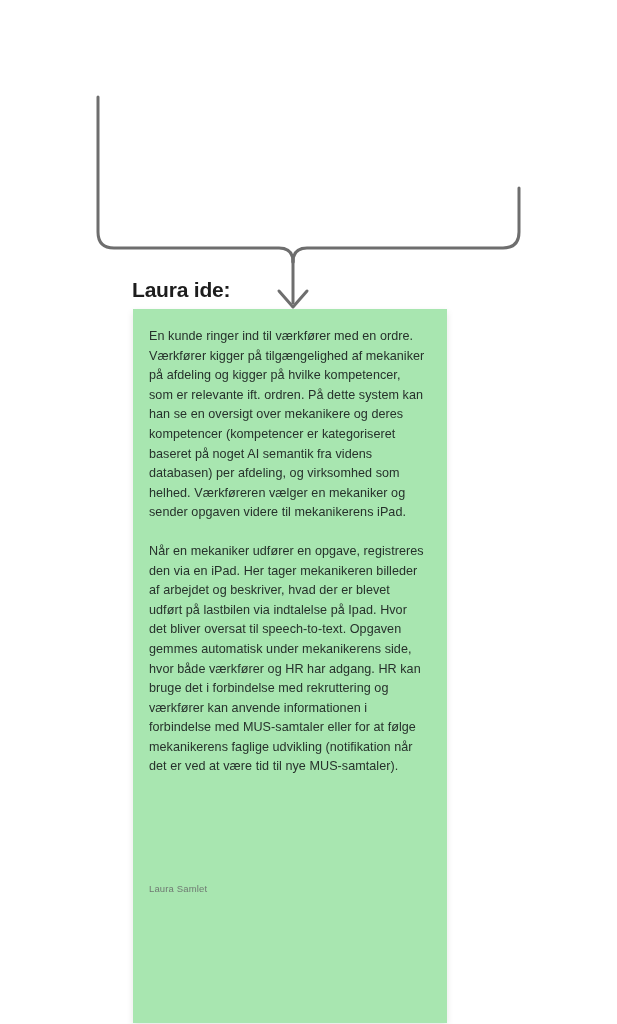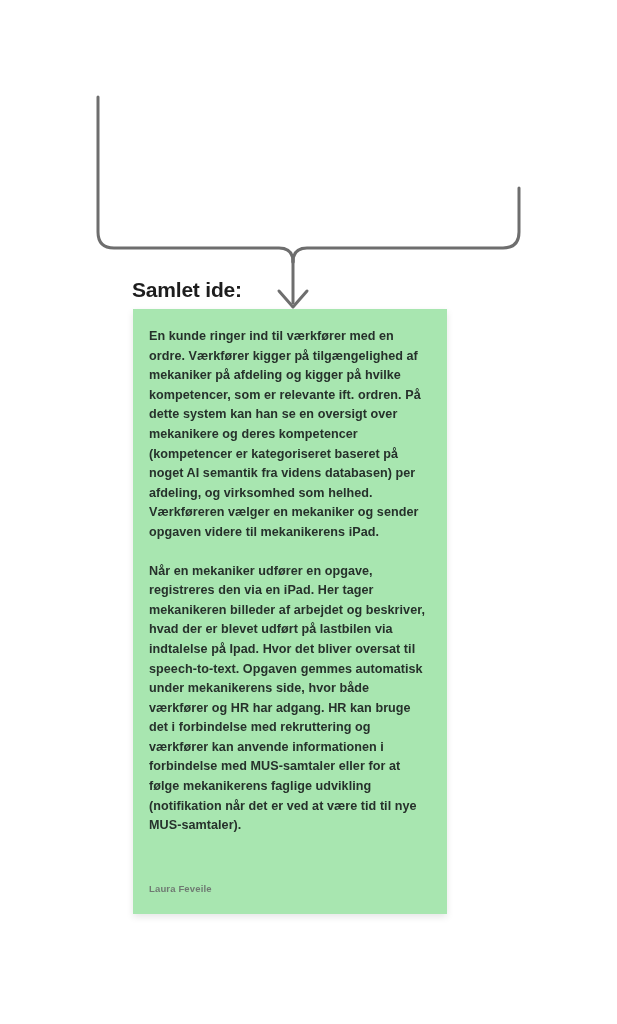--- a/index.html
+++ b/index.html
@@ -46,27 +46,26 @@
     line-height: 26px;
     white-space: nowrap;
   }
 
   
   #note-card {
     position: absolute;
     left: 133px;
     top: 309px;
     width: 314px;
-    height: 605px;
+    height: 714px;
     background: #a8e6b0;
     box-shadow: 0 3px 7px rgba(0,0,0,0.10);
     box-sizing: border-box;
     padding: 18px 22px 0 16px;
     overflow: hidden;
-    font-weight: bold;
   }
 
   .note-paragraph {
     font-size: 12.6px;
     line-height: 19.6px;
     color: #26312b;
     margin: 0 0 19px 0;
     letter-spacing: 0.05px;
   }
   .note-paragraph:last-of-type {
@@ -92,21 +91,21 @@
 
     <path d="M 98 97 L 98 232 Q 98 248 114 248 L 279 248 Q 293 248 293 262" fill="none" stroke="#6e6e6e" stroke-width="3" stroke-linecap="round"></path>
 
     <path d="M 519 188 L 519 232 Q 519 248 503 248 L 307 248 Q 293 248 293 262" fill="none" stroke="#6e6e6e" stroke-width="3" stroke-linecap="round"></path>
 
     <path d="M 293 258 L 293 304" fill="none" stroke="#6e6e6e" stroke-width="3" stroke-linecap="butt"></path>
 
     <path d="M 279 291 L 293 307 L 307 291" fill="none" stroke="#6e6e6e" stroke-width="3" stroke-linecap="round" stroke-linejoin="round"></path>
   </svg>
 
-  <div id="heading">Samlet ide:</div>
+  <div id="heading">Laura ide:</div>
 
   <div id="note-card">
     <p class="note-paragraph">En kunde ringer ind til værkfører med en ordre. Værkfører kigger på tilgængelighed af mekaniker på afdeling og kigger på hvilke kompetencer, som er relevante ift. ordren. På dette system kan han se en oversigt over mekanikere og deres kompetencer (kompetencer er kategoriseret baseret på noget AI semantik fra videns databasen) per afdeling, og virksomhed som helhed. Værkføreren vælger en mekaniker og sender opgaven videre til mekanikerens iPad.</p>
     <p class="note-paragraph">Når en mekaniker udfører en opgave, registreres den via en iPad. Her tager mekanikeren billeder af arbejdet og beskriver, hvad der er blevet udført på lastbilen via indtalelse på Ipad. Hvor det bliver oversat til speech-to-text. Opgaven gemmes automatisk under mekanikerens side, hvor både værkfører og HR har adgang. HR kan bruge det i forbindelse med rekruttering og værkfører kan anvende informationen i forbindelse med MUS-samtaler eller for at følge mekanikerens faglige udvikling (notifikation når det er ved at være tid til nye MUS-samtaler).</p>
-    <div id="note-signature">Laura Feveile</div>
+    <div id="note-signature">Laura Samlet</div>
   </div>
 
 </div>
 
 </body></html>

